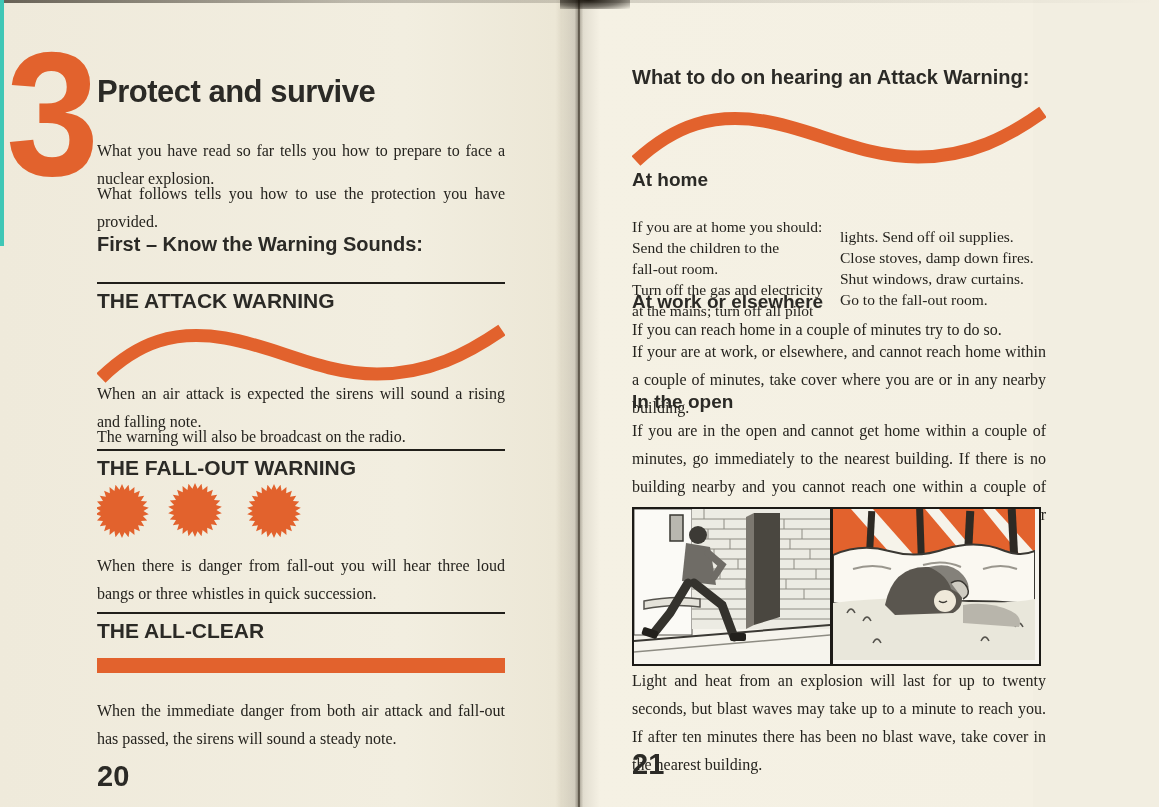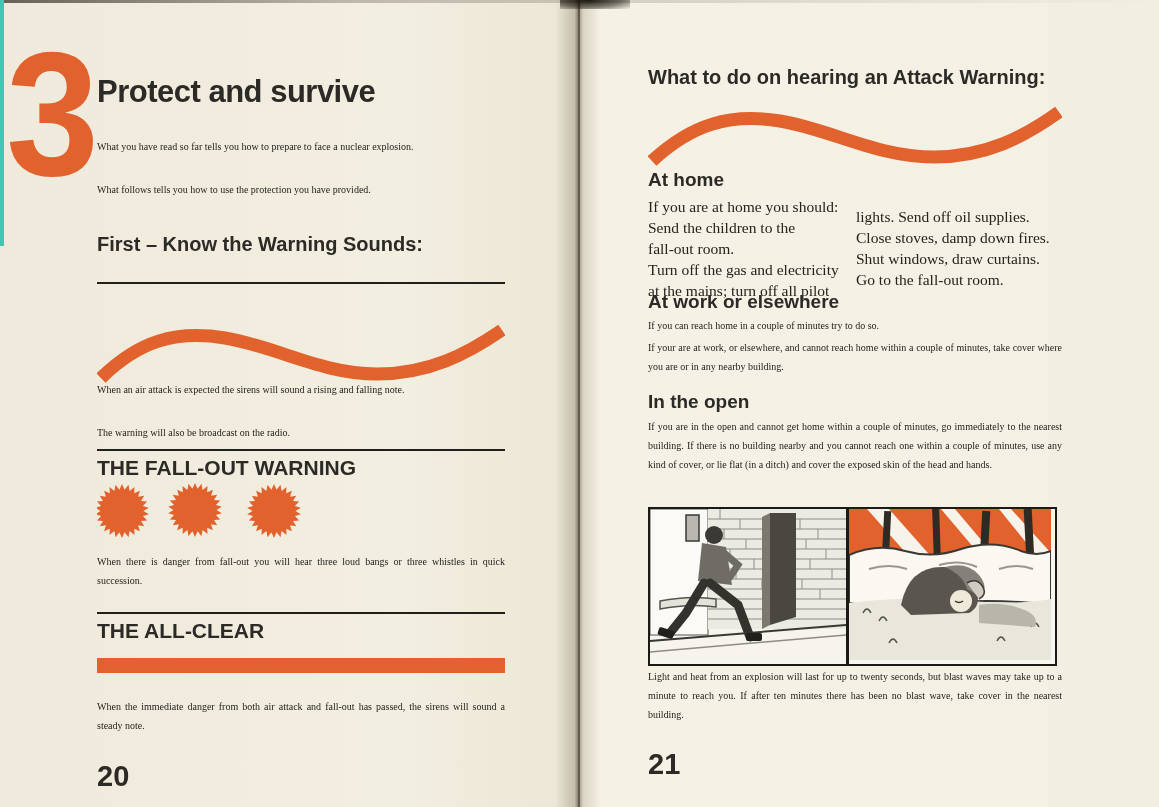--- a/index.html
+++ b/index.html
@@ -1,42 +1,42 @@
 <!DOCTYPE html>
 <html><head>
 <meta charset="utf-8">
 <style>
   html,body{margin:0;padding:0;background:#cfc9b8;}
   .sheet{position:relative;width:1159px;height:807px;margin:0 auto;overflow:hidden;
          background:#f2eee1;font-family:"Liberation Serif",serif;color:#25231e;}
   
   .page{position:absolute;top:0;height:807px;}
   .page-left{left:0;width:578px;background:linear-gradient(to right,#efeadb 0%,#f2eee0 70%,#ece7d6 96%,#ddd6c2 100%);}
-  .page-right{left:578px;width:471px;background:linear-gradient(to right,#e9e4d2 0%,#f5f1e4 5%,#f4f0e3 100%);}
+  .page-right{left:562px;width:471px;background:linear-gradient(to right,#e9e4d2 0%,#f5f1e4 5%,#f4f0e3 100%);}
   .gutter-shadow{position:absolute;top:0;left:556px;width:44px;height:807px;pointer-events:none;
          background:linear-gradient(to right,rgba(60,50,35,0) 0%,rgba(60,50,35,.16) 42%,rgba(40,32,20,.45) 50%,rgba(60,50,35,.10) 62%,rgba(60,50,35,0) 100%);}
   .gutter-line{position:absolute;top:0;left:578px;width:2px;height:807px;background:rgba(45,38,26,.55);}
   .top-edge{position:absolute;top:0;left:0;width:1159px;height:3px;background:linear-gradient(to right,rgba(30,24,14,.65),rgba(30,24,14,.25) 30%,rgba(30,24,14,.15) 55%,rgba(30,24,14,.0));}
   .gutter-notch{position:absolute;top:0;left:560px;width:70px;height:9px;background:radial-gradient(ellipse at 40% 0%,rgba(20,15,8,.95) 0%,rgba(20,15,8,.55) 55%,rgba(20,15,8,0) 100%);}
   .teal-stripe{position:absolute;top:0;left:0;width:4px;height:246px;background:#3fc7b6;}
   .chapter-num{position:absolute;left:6px;top:42px;font-family:"Liberation Sans",sans-serif;
         font-weight:bold;font-size:176px;line-height:.82;letter-spacing:-6px;transform:scaleX(.95);transform-origin:left top;}
   .title{position:absolute;left:97px;top:74px;font-family:"Liberation Sans",sans-serif;
         font-weight:bold;font-size:31px;letter-spacing:-.5px;color:#2b2a26;}
-  .body-text{font-size:10px;line-height:19px;text-align:justify;}
+  .body-text{font-size:16px;line-height:28px;text-align:justify;}
   .subhead{font-family:"Liberation Sans",sans-serif;font-weight:bold;color:#2b2a26;}
   .rule{border:0;border-top:2px solid #211f1a;margin:0;}
   .pagenum{font-family:"Liberation Sans",sans-serif;font-weight:bold;font-size:29px;color:#2b2a26;}
 
   
   .abs{position:absolute;}
   .lcol{left:97px;width:408px;}
   .rcol{left:70px;width:414px;}
 
-  .athome-cols{display:flex;gap:10px;font-size:15.5px;line-height:21px;}
+  .athome-cols{display:flex;gap:10px;font-size:15.5px;line-height:21px;margin-top:20px;}
   .athome-cols .c1{width:198px;}
   .athome-cols .c2{width:206px;}
 
   .illus{border:2px solid #1c1a16;display:flex;background:#f7f5ef;}
   .illus svg{display:block;}
   .illus .divider{width:3px;background:#1c1a16;}
 </style>
 </head>
 <body>
 
@@ -48,20 +48,21 @@
 
     <div class="title">Protect and survive</div>
 
     <div class="abs lcol body-text" style="top:137px">What you have read so far tells you how to prepare to face a nuclear explosion.</div>
     <div class="abs lcol body-text" style="top:180px">What follows tells you how to use the protection you have provided.</div>
 
     <div class="abs lcol subhead" style="top:233px;font-size:20px">First – Know the Warning Sounds:</div>
 
     <hr class="rule abs lcol" style="top:282px">
 
+    <div class="abs lcol subhead" style="top:289px;font-size:21px">THE ATTACK WARNING</div>
 
     <div class="abs lcol" style="top:321px;height:64px">
       <svg width="408" height="64" viewBox="0 0 408 64">
         <path d="M4,57 C42,20 78,9 128,17 C178,25 224,53 280,53 C332,53 370,33 405,9" fill="none" stroke="#e2622d" stroke-width="13"></path>
       </svg>
     </div>
 
     <div class="abs lcol body-text" style="top:380px">When an air attack is expected the sirens will sound a rising and falling note.</div>
     <div class="abs lcol body-text" style="top:423px">The warning will also be broadcast on the radio.</div>
 

